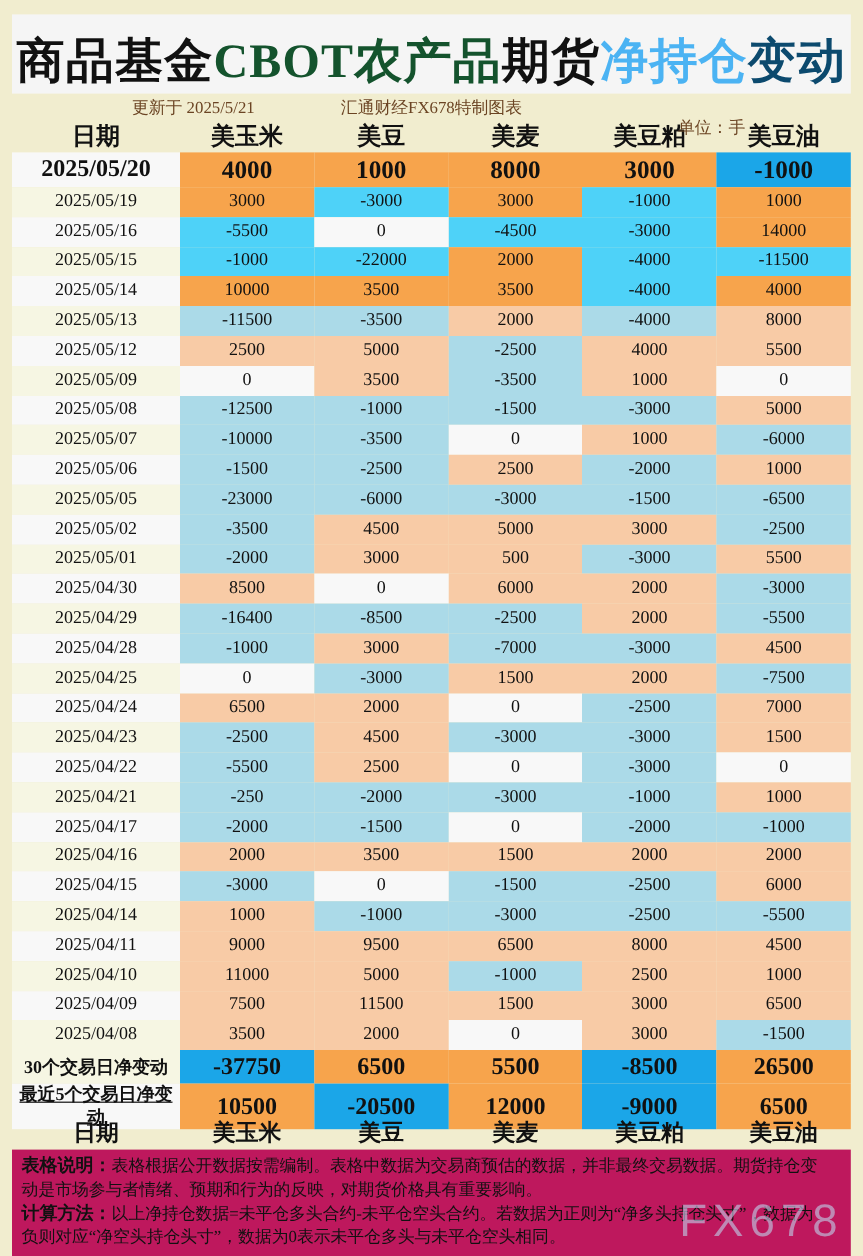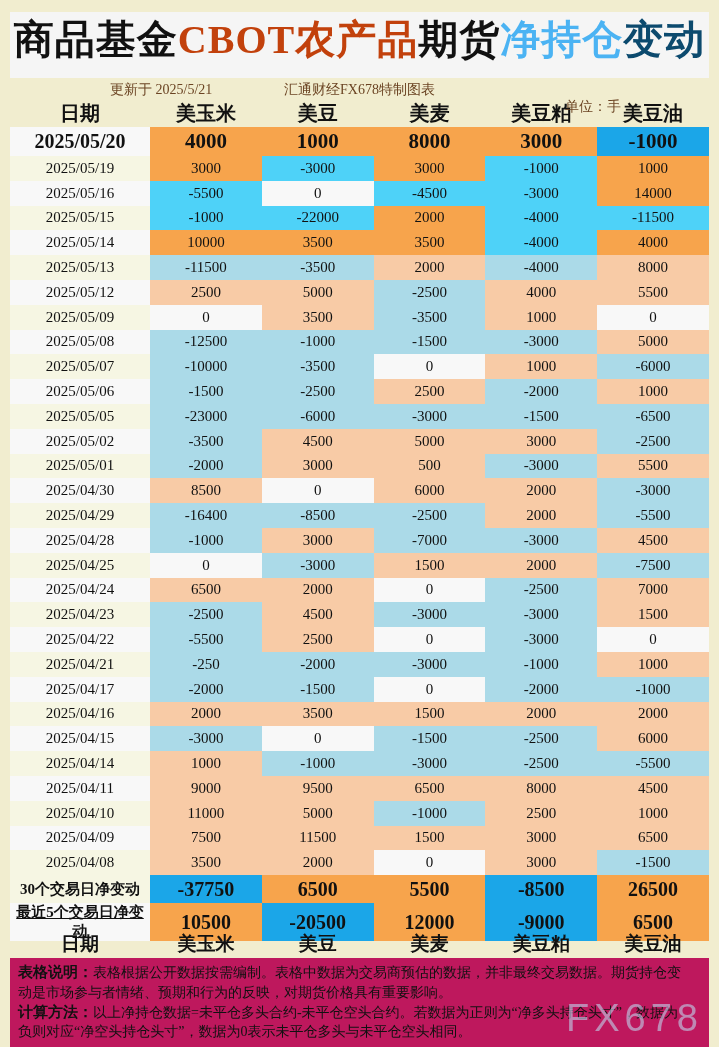--- a/index.html
+++ b/index.html
@@ -6,21 +6,21 @@
   body{
     width:719px;height:1047px;
     background:#F1EDCF;
     font-family:"Liberation Serif","DejaVu Serif",serif;
     color:#111;
     overflow:hidden;
   }
   .page{position:relative;width:699px;height:1035px;padding:12px 10px 0 10px;}
   .title-card{
     height:66px;background:#F5F5F5;
-    display:flex;align-items:flex-start;justify-content:center;
+    display:flex;align-items:flex-end;justify-content:center;
     font-size:40px;font-weight:bold;letter-spacing:1px;white-space:nowrap;
   }
   .subtitle-row{position:relative;height:22px;font-size:14px;color:#6B4423;}
   .subtitle-updated{position:absolute;left:100px;top:3px;}
   .subtitle-source{position:absolute;left:50%;transform:translateX(-50%);top:3px;}
   .subtitle-unit{position:absolute;right:88px;top:20px;}
   .grid{display:grid;grid-template-columns:140px repeat(5,1fr);}
   .col-header{height:27px;align-items:center;font-size:20px;font-weight:bold;text-align:center;}
   .col-header span{align-self:center;}
   .trow{height:24.8px;font-size:15px;text-align:center;}
@@ -55,21 +55,21 @@
     font-family:"Liberation Sans","DejaVu Sans",sans-serif;
   }
 </style>
 </head>
 <body>
 
 <div class="page">
 
   <div class="title-card" id="title-card">
       <span style="color: rgb(17, 17, 17);">商品基金</span>
-      <span style="color: #c2410c;">CBOT农产品</span>
+      <span style="color: #14532d;">CBOT农产品</span>
       <span style="color: rgb(17, 17, 17);">期货</span>
       <span style="color: rgb(75, 179, 243);">净持仓</span>
       <span style="color: #0c4a6e;">变动</span>
     </div>
 
   <div class="subtitle-row">
     <span class="subtitle-updated">更新于 2025/5/21</span>
     <span class="subtitle-source">汇通财经FX678特制图表</span>
     <span class="subtitle-unit">单位：手</span>
   </div>

